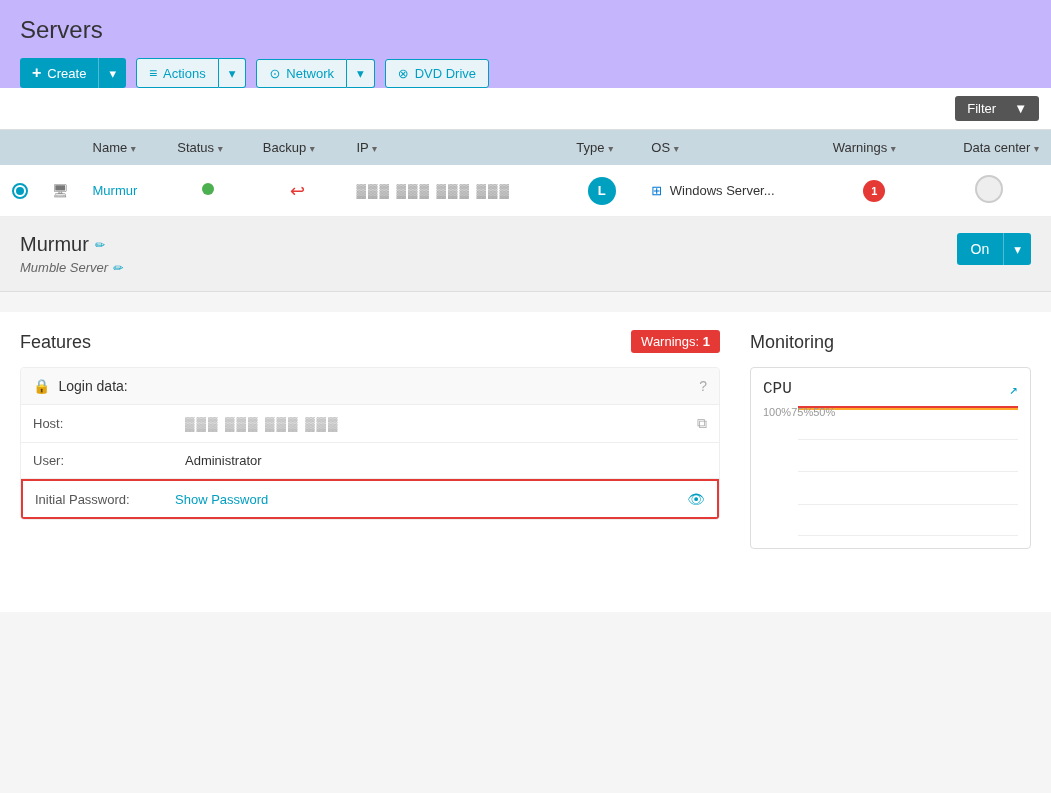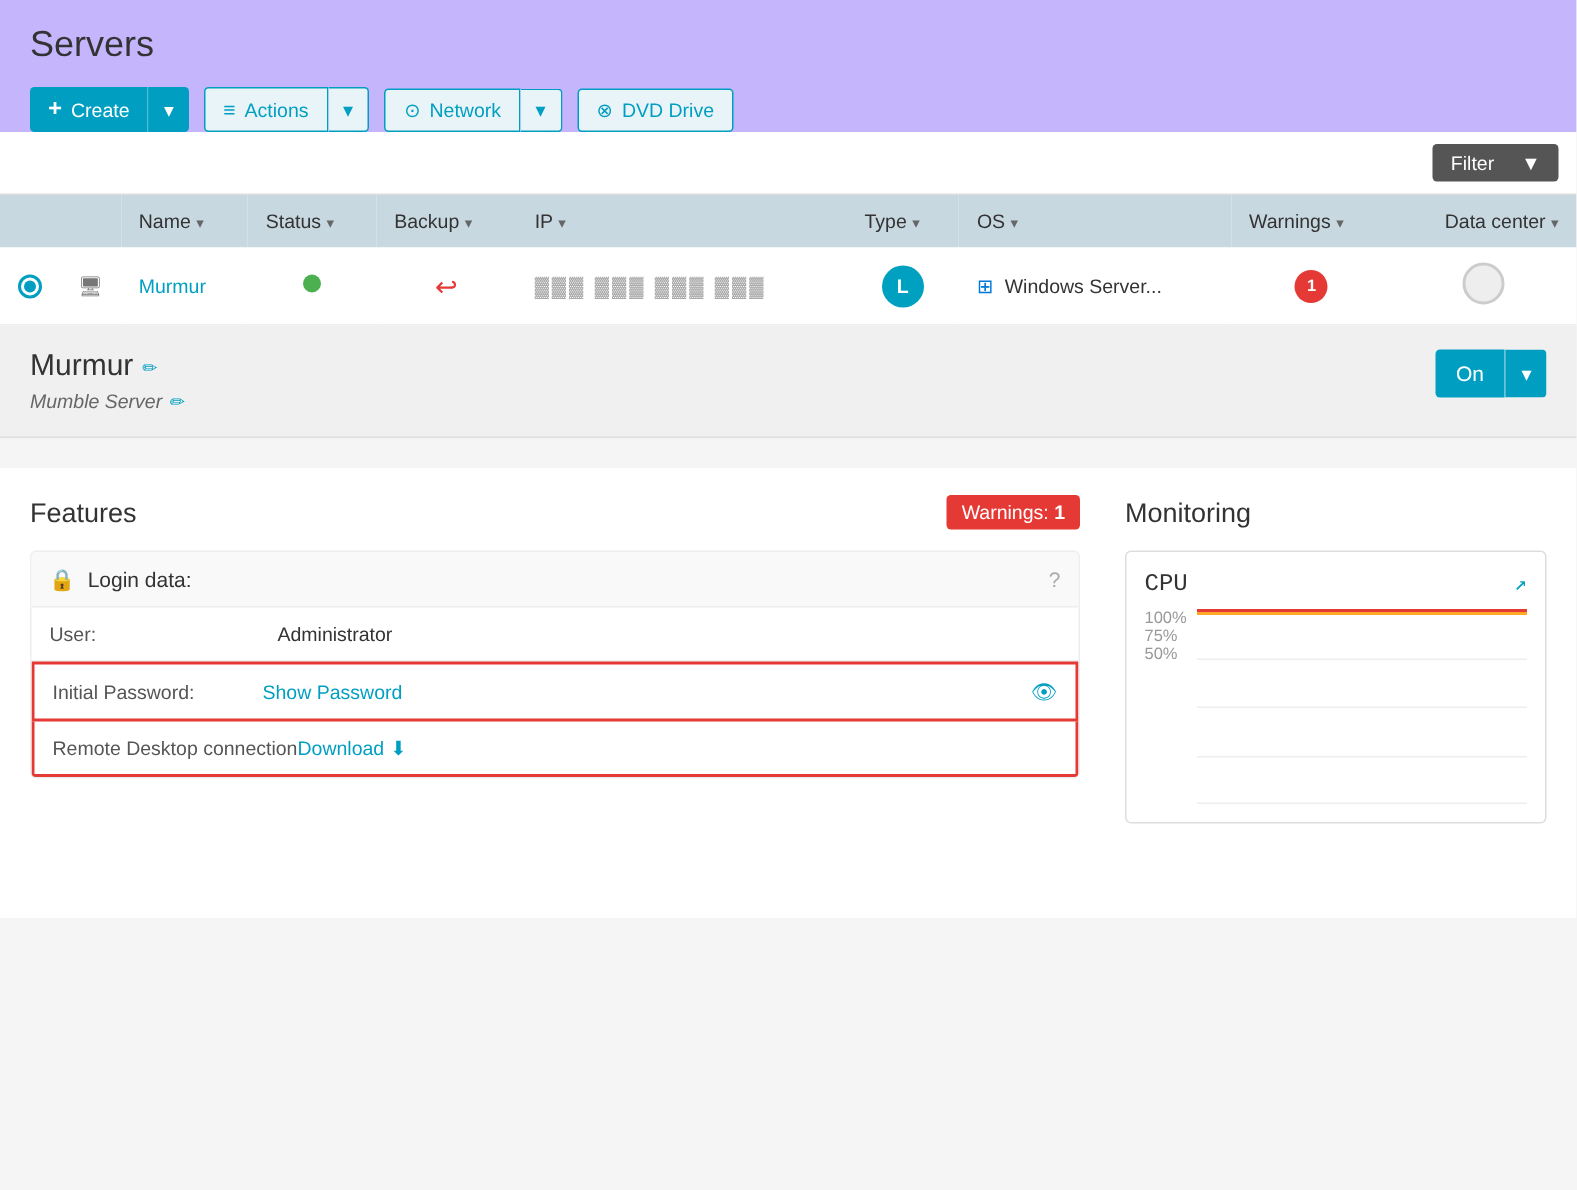--- a/index.html
+++ b/index.html
@@ -232,53 +232,51 @@
     </div>
 
     <div class="login-section">
 
       <div class="login-header">
         <span class="login-header-icon">🔒</span>
         <span>Login data:</span>
         <span class="login-header-help">?</span>
       </div>
 
+      <div class="login-row">
+        <span class="login-label">Host:</span>
+        <span class="login-value" style="color:#bbb;letter-spacing:2px;">▓▓▓ ▓▓▓ ▓▓▓ ▓▓▓</span>
+        <span class="login-copy">⧉</span>
+      </div>
 
       <div class="login-row">
         <span class="login-label">User:</span>
         <span class="login-value">Administrator</span>
       </div>
 
       <div class="password-row">
         <span class="login-label">Initial Password:</span>
         <a class="show-password-link">Show Password</a>
         <span class="eye-icon">👁</span>
       </div>
 
-      <div class="rdp-row">
-        <span class="login-label">Remote Desktop connection</span>
-        <a class="download-link">
-          <span>Download</span>
-          <span>⬇</span>
-        </a>
-      </div>
     </div>
   </div>
 
   <div class="monitoring-panel">
     <h3 class="monitoring-title">Monitoring</h3>
 
     <div class="cpu-card">
       <div class="cpu-header">
         <span class="cpu-title">CPU</span>
         <span class="cpu-link-icon">↗</span>
       </div>
       <div class="cpu-chart" style="height:130px; position:relative; margin-top:8px;">
 
-        <div style="position:absolute; left:0; top:0; height:100%; display:flex; flex-direction:column; justify-content:flex-start; z-index:2;">
+        <div style="position:absolute; left:0; top:0; height:100%; display:flex; flex-direction:row; justify-content:flex-start; z-index:2;">
           <span style="font-size:11px; color:#999;">100%</span>
           <span style="font-size:11px; color:#999;">75%</span>
           <span style="font-size:11px; color:#999;">50%</span>
           <span style="font-size:11px; color:#999;"></span>
         </div>
 
         <div style="position:absolute; left:35px; right:0; top:0; bottom:0;">
           <div class="chart-100-line"></div>
           <div class="chart-yellow-line"></div>
           <div class="chart-75-line"></div>

